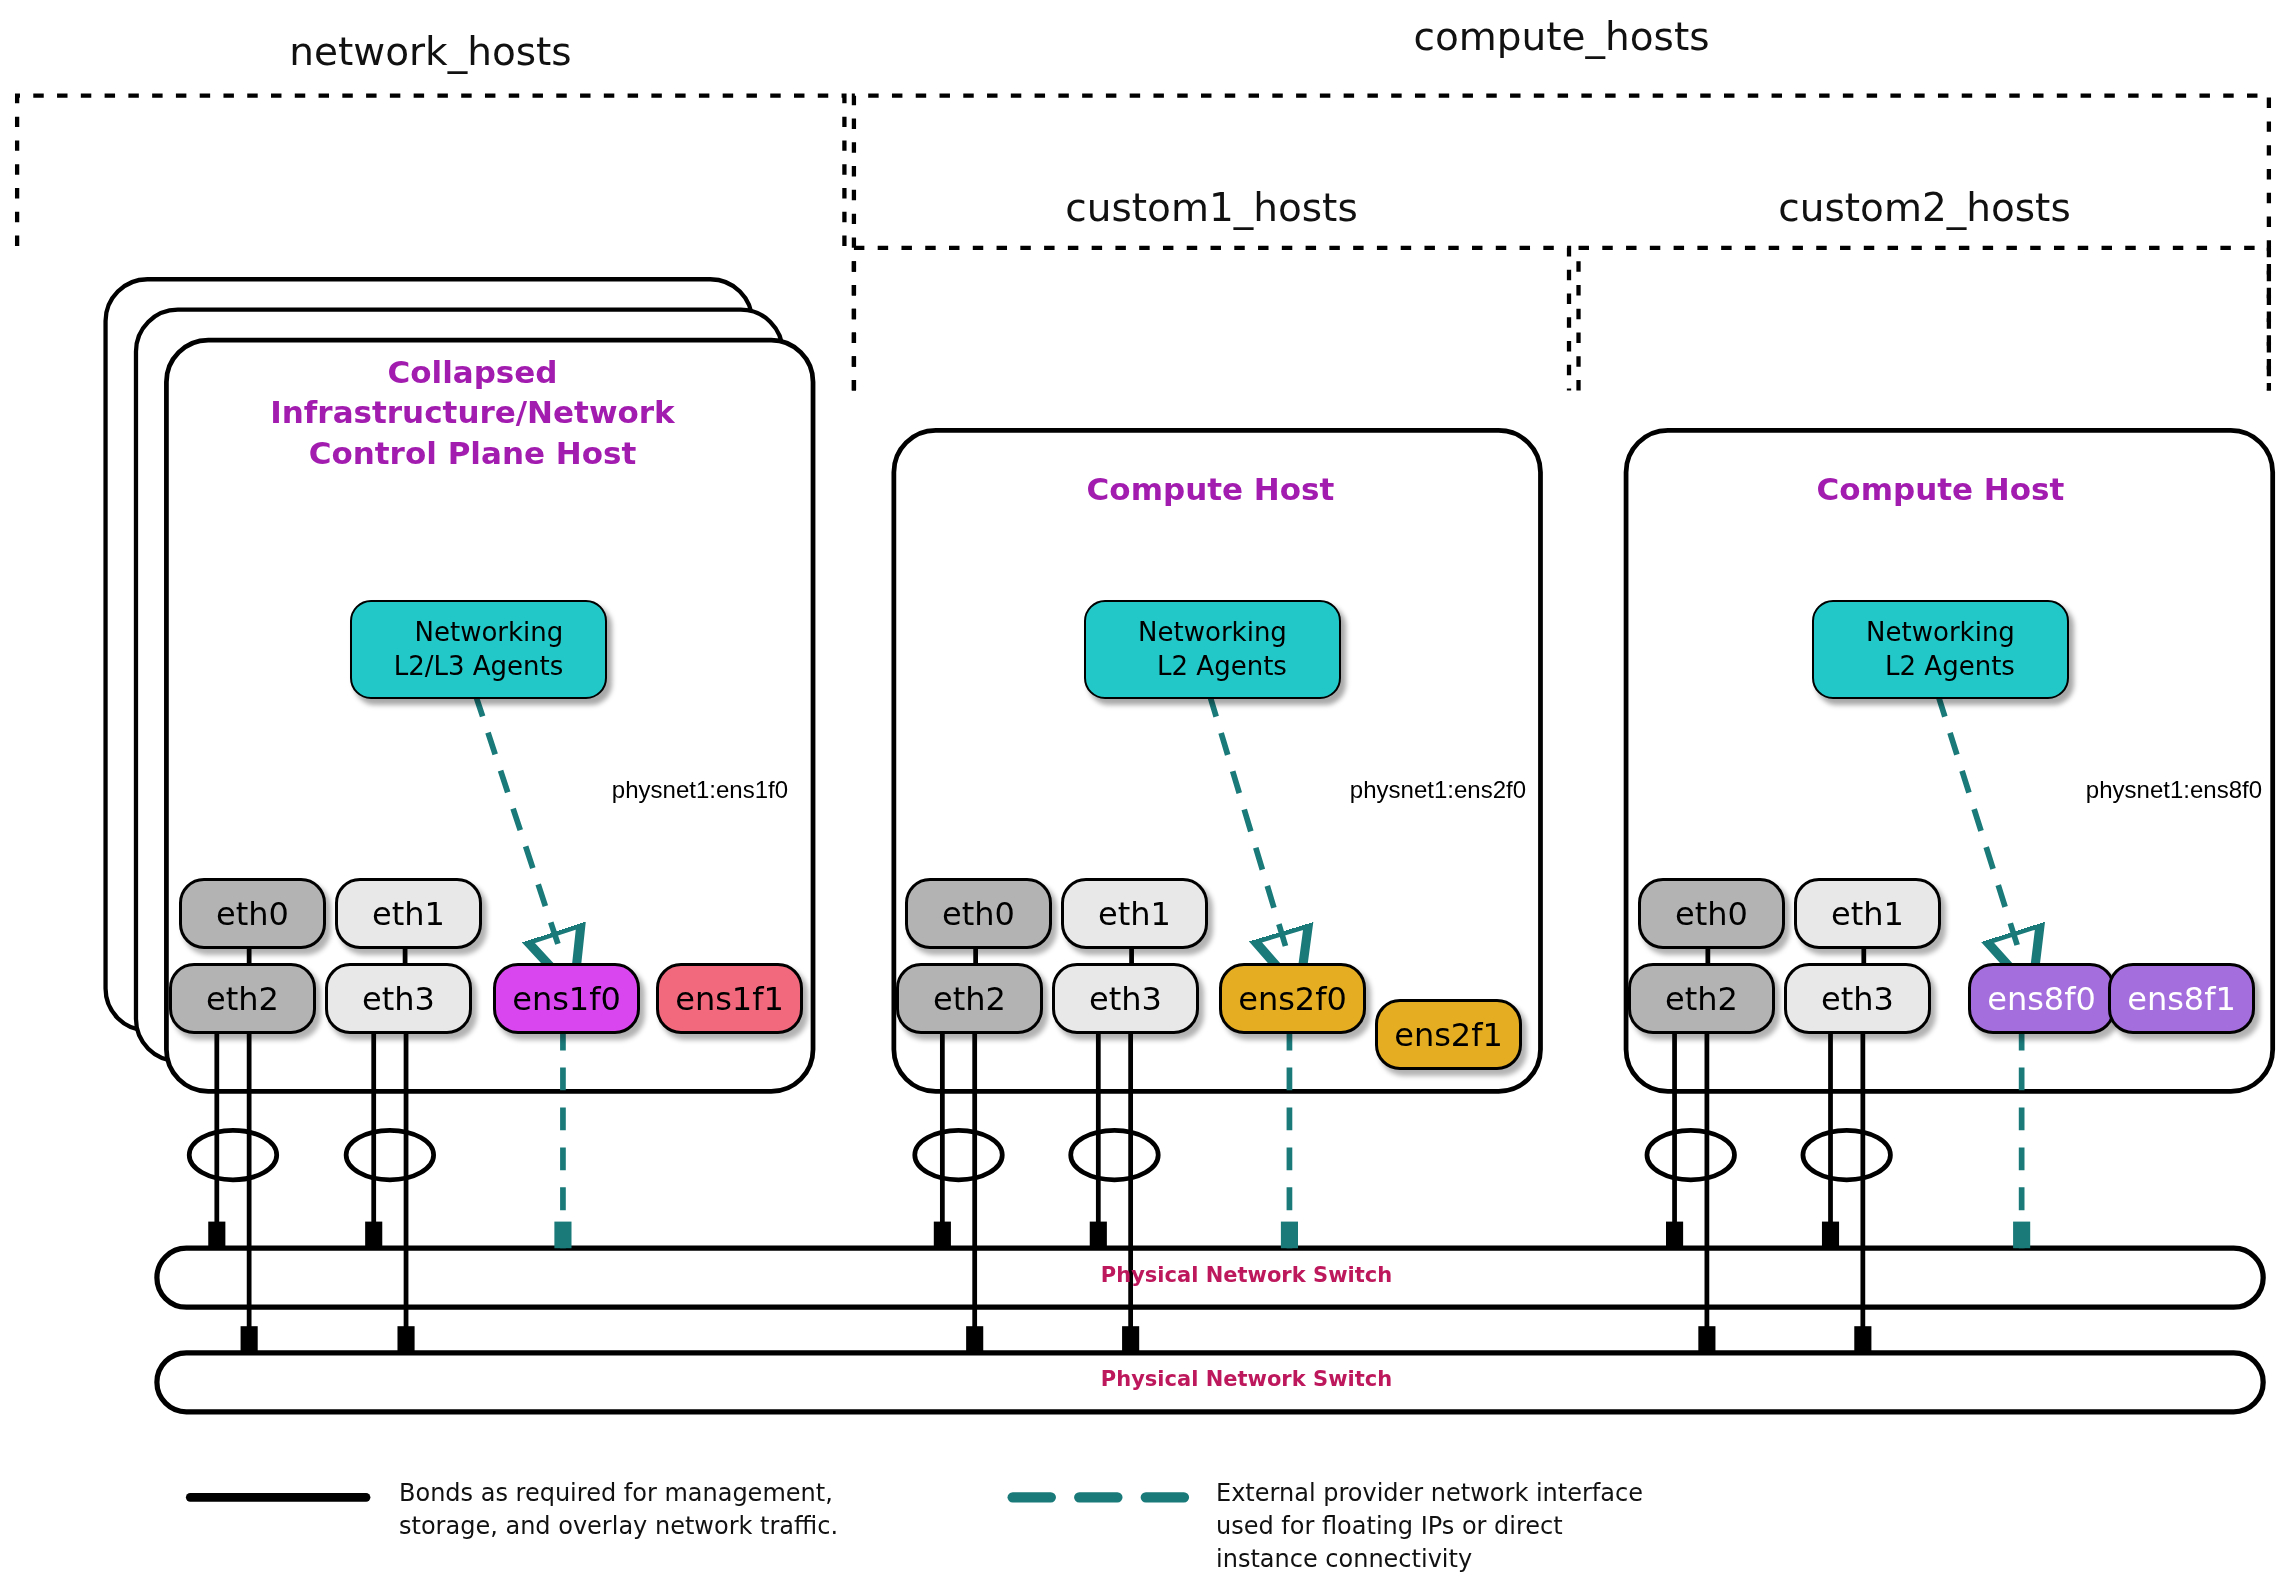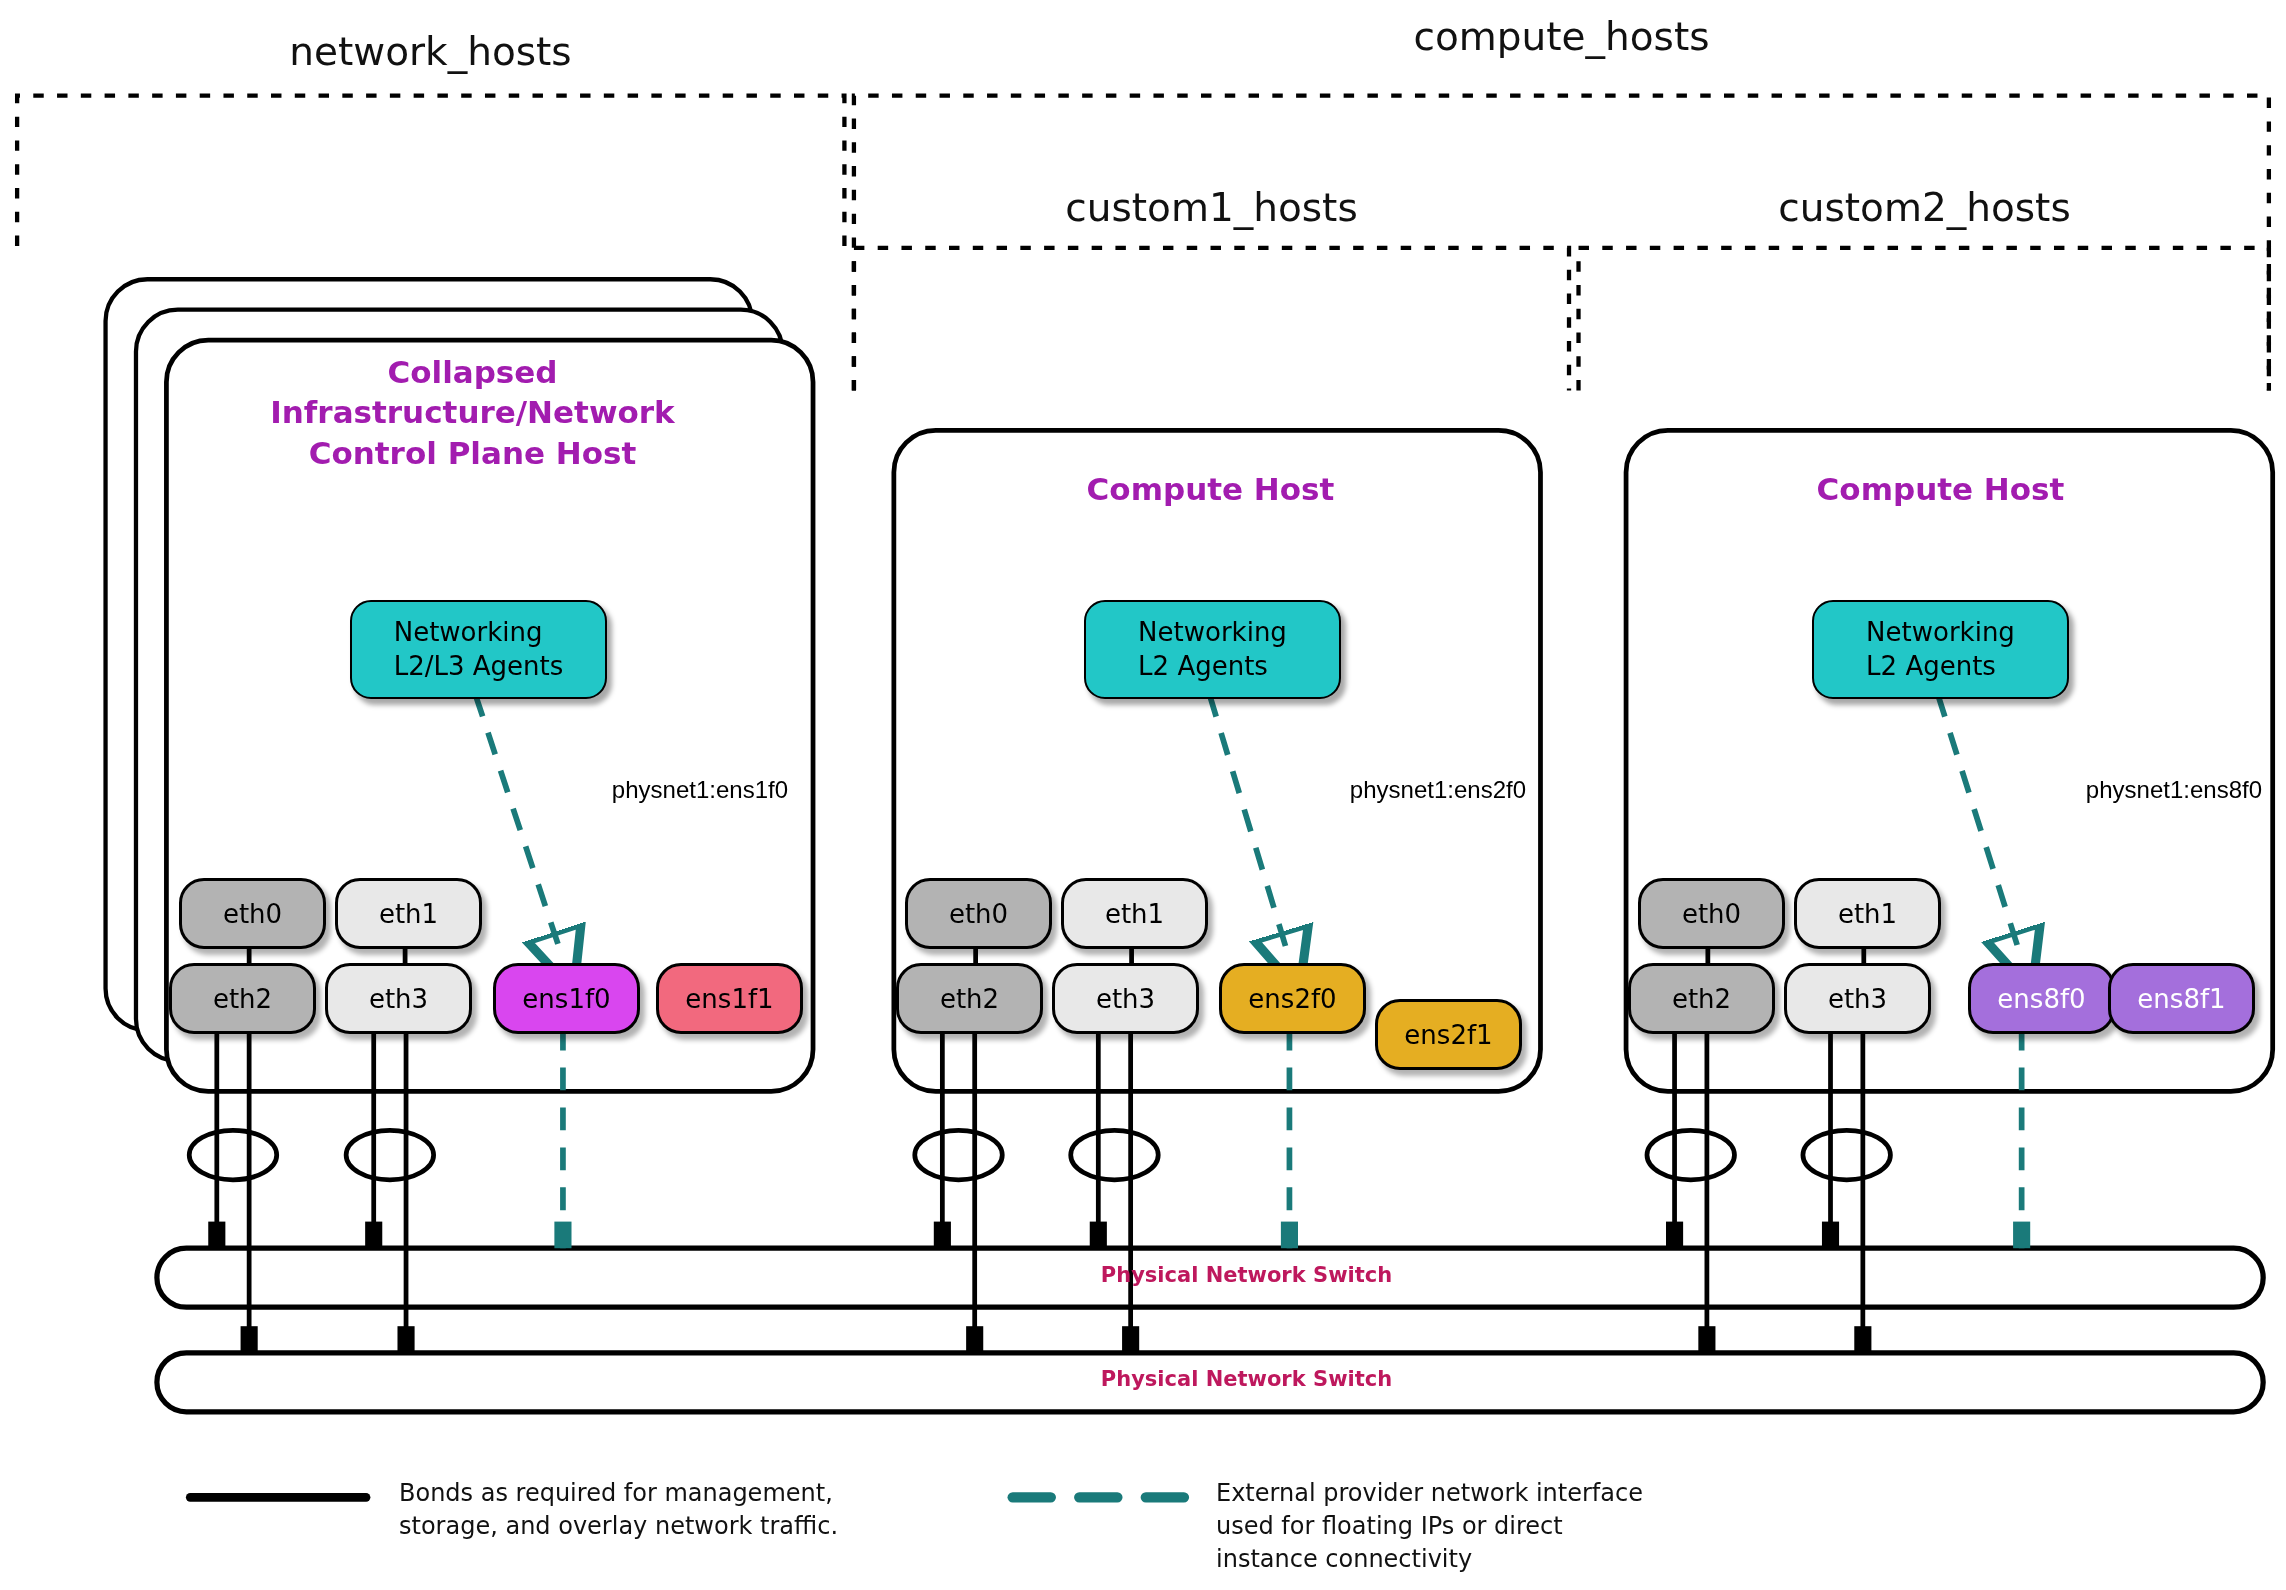--- a/index.html
+++ b/index.html
@@ -15,31 +15,31 @@
     font-family:"DejaVu Sans", sans-serif;text-align:center;
   }
   .host-title{
     position:absolute;font-size:31px;font-weight:bold;color:#a21caf;
     text-align:center;line-height:1.30;white-space:pre-line;
     font-family:"DejaVu Sans", sans-serif;
   }
   .agent-box{
     position:absolute;border:2.9px solid #000;border-radius:21px;
     background:#22C7C7;color:#000;font-size:26px;line-height:1.30;
-    display:flex;align-items:center;justify-content:center;text-align:left;
+    display:flex;align-items:center;justify-content:center;text-align:right;
     white-space:pre-line;box-shadow:4.8px 5.7px 4.8px rgba(0,0,0,0.34);
     font-family:"DejaVu Sans", sans-serif;
   }
   .physnet-label{
     position:absolute;font-size:24px;color:#000;white-space:nowrap;
     text-align:right;font-family:Liberation Sans, sans-serif;
   }
   .nic{
     position:absolute;border:3.3px solid #000;border-radius:25px;
-    font-size:26px;display:flex;align-items:center;justify-content:center;
+    font-size:32px;display:flex;align-items:center;justify-content:center;
     box-shadow:4.8px 5.7px 4.8px rgba(0,0,0,0.30);
     font-family:"DejaVu Sans", sans-serif;
   }
   .sw-label{
     position:absolute;font-size:21px;font-weight:bold;color:#be185d;
     white-space:nowrap;text-align:center;
     font-family:"DejaVu Sans", sans-serif;
   }
   .legend-text{
     position:absolute;font-size:24px;color:#111;line-height:1.38;

